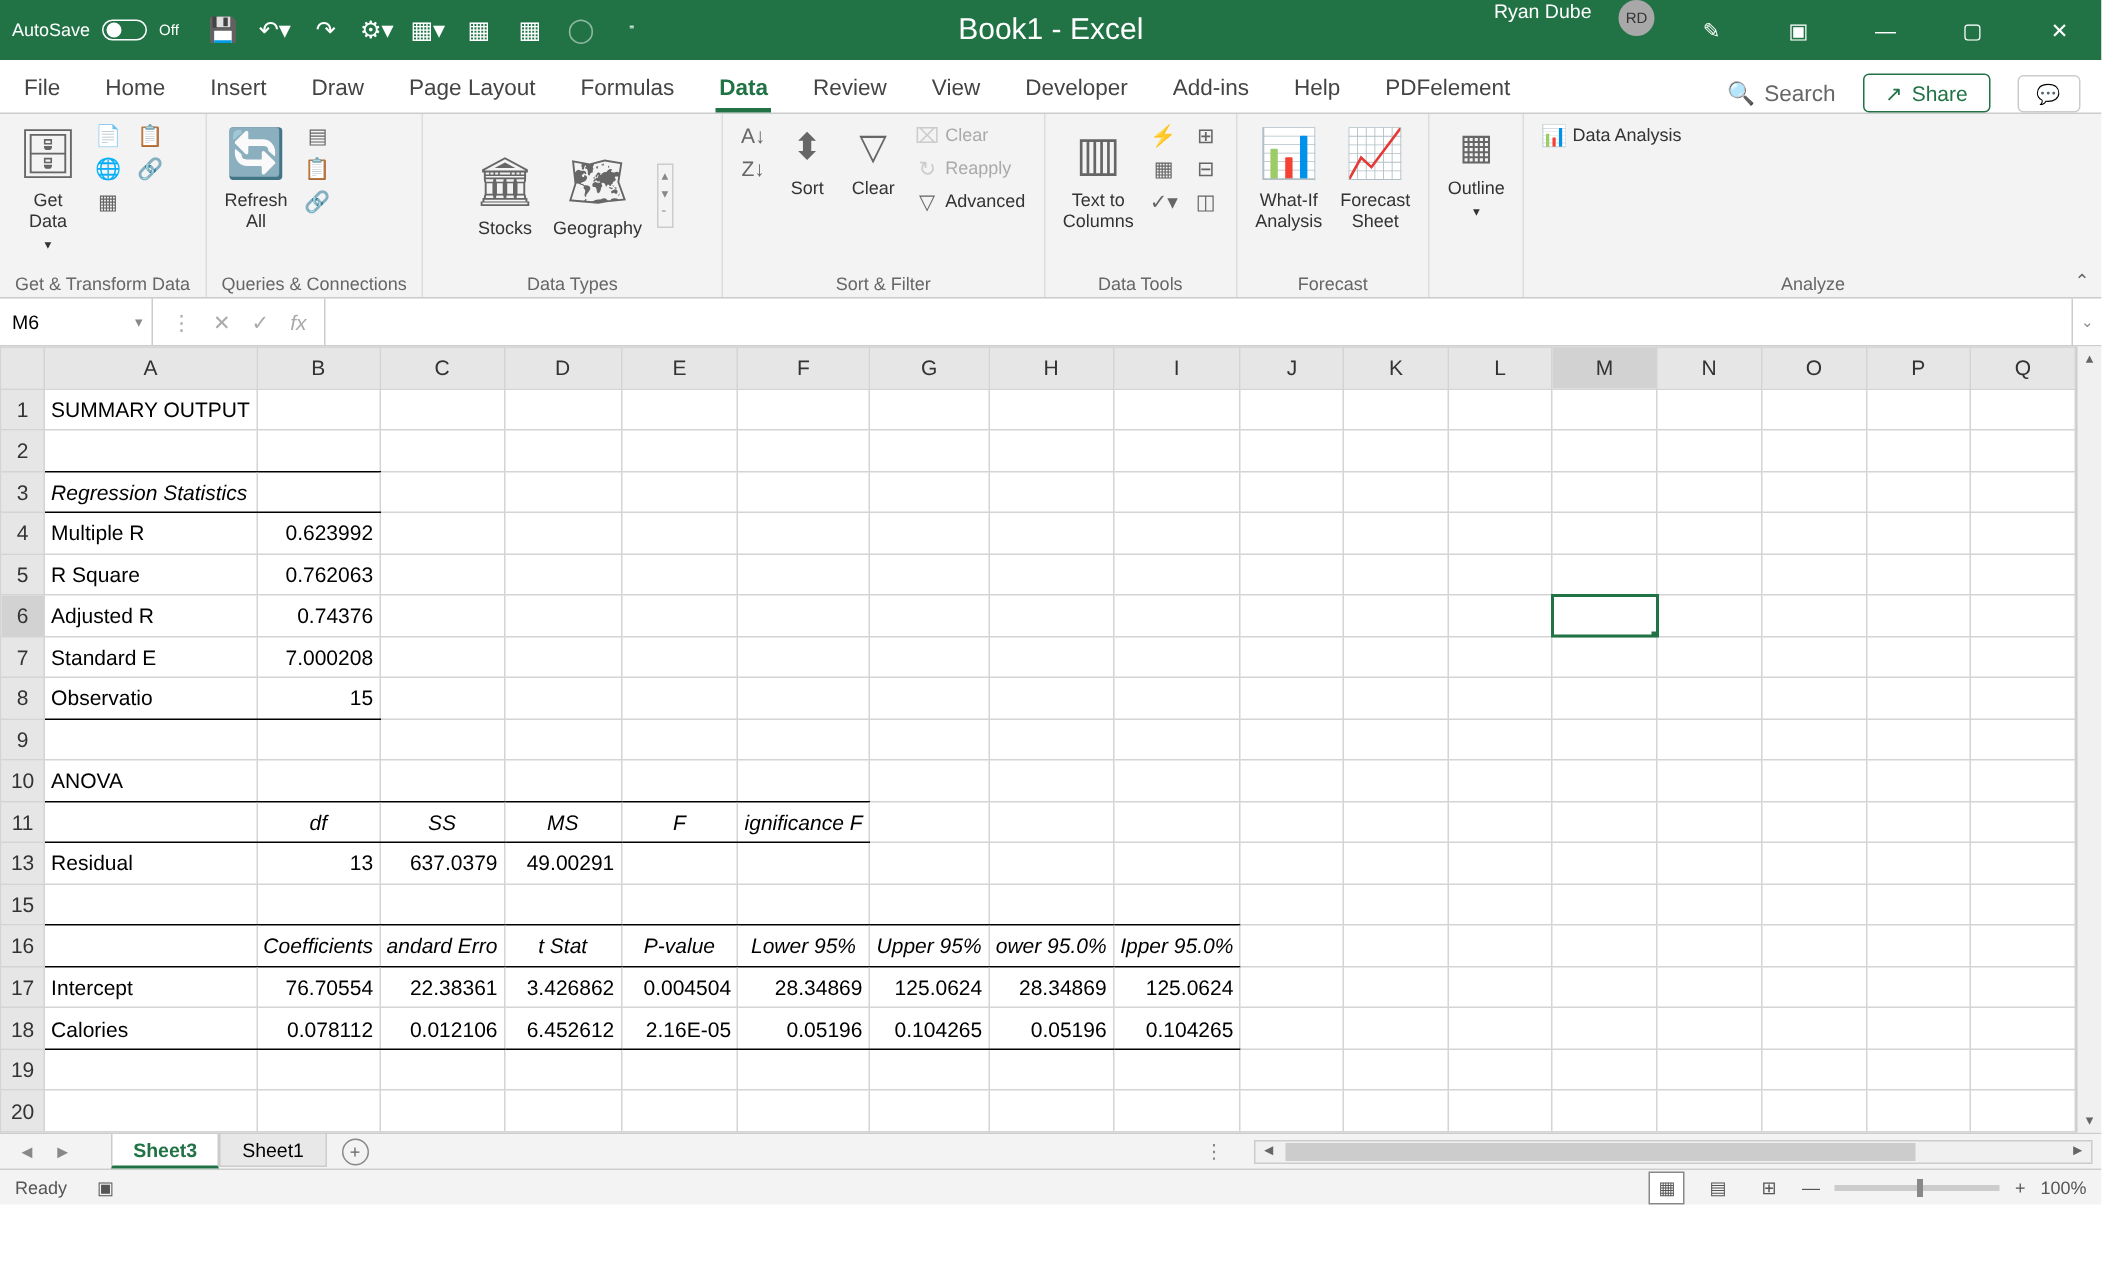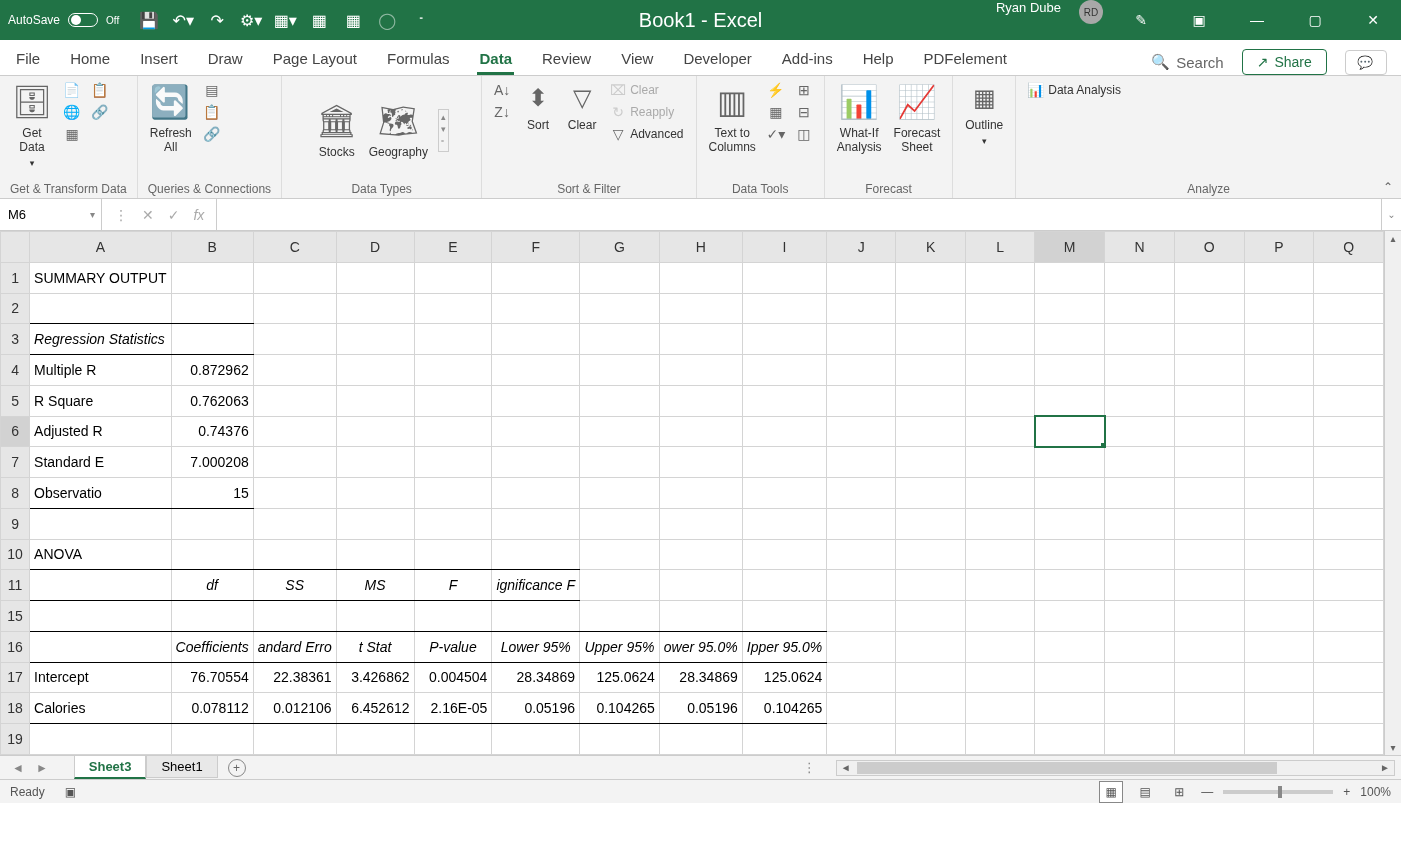--- a/index.html
+++ b/index.html
@@ -420,21 +420,21 @@
           <td class=""></td>
           <td class=""></td>
           <td class=""></td>
           <td class=""></td>
           <td class=""></td>
           <td class=""></td>
         </tr>
         <tr>
           <th class="rowh">4</th>
           <td class="">Multiple R</td>
-          <td class="r">0.872962</td>
+          <td class="r">0.623992</td>
           <td class=""></td>
           <td class=""></td>
           <td class=""></td>
           <td class=""></td>
           <td class=""></td>
           <td class=""></td>
           <td class=""></td>
           <td class=""></td>
           <td class=""></td>
           <td class=""></td>
@@ -565,20 +565,40 @@
           <td class=""></td>
         </tr>
         <tr>
           <th class="rowh">11</th>
           <td class="border-b"></td>
           <td class="c border-b">df</td>
           <td class="c border-b">SS</td>
           <td class="c border-b">MS</td>
           <td class="c border-b">F</td>
           <td class="c border-b">ignificance F</td>
+          <td class=""></td>
+          <td class=""></td>
+          <td class=""></td>
+          <td class=""></td>
+          <td class=""></td>
+          <td class=""></td>
+          <td class=""></td>
+          <td class=""></td>
+          <td class=""></td>
+          <td class=""></td>
+          <td class=""></td>
+        </tr>
+        <tr>
+          <th class="rowh">13</th>
+          <td class="">Residual</td>
+          <td class="r">13</td>
+          <td class="r">637.0379</td>
+          <td class="r">49.00291</td>
+          <td class=""></td>
+          <td class=""></td>
           <td class=""></td>
           <td class=""></td>
           <td class=""></td>
           <td class=""></td>
           <td class=""></td>
           <td class=""></td>
           <td class=""></td>
           <td class=""></td>
           <td class=""></td>
           <td class=""></td>
@@ -659,20 +679,40 @@
           <td class=""></td>
           <td class=""></td>
           <td class=""></td>
           <td class=""></td>
           <td class=""></td>
           <td class=""></td>
           <td class=""></td>
         </tr>
         <tr>
           <th class="rowh">19</th>
+          <td class=""></td>
+          <td class=""></td>
+          <td class=""></td>
+          <td class=""></td>
+          <td class=""></td>
+          <td class=""></td>
+          <td class=""></td>
+          <td class=""></td>
+          <td class=""></td>
+          <td class=""></td>
+          <td class=""></td>
+          <td class=""></td>
+          <td class=""></td>
+          <td class=""></td>
+          <td class=""></td>
+          <td class=""></td>
+          <td class=""></td>
+        </tr>
+        <tr>
+          <th class="rowh">20</th>
           <td class=""></td>
           <td class=""></td>
           <td class=""></td>
           <td class=""></td>
           <td class=""></td>
           <td class=""></td>
           <td class=""></td>
           <td class=""></td>
           <td class=""></td>
           <td class=""></td>

